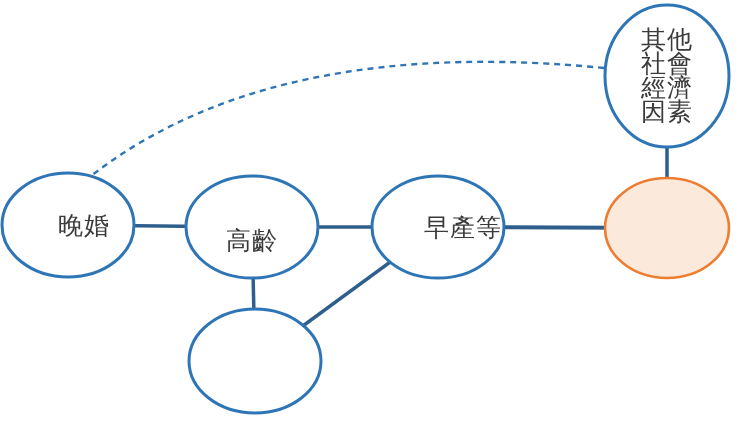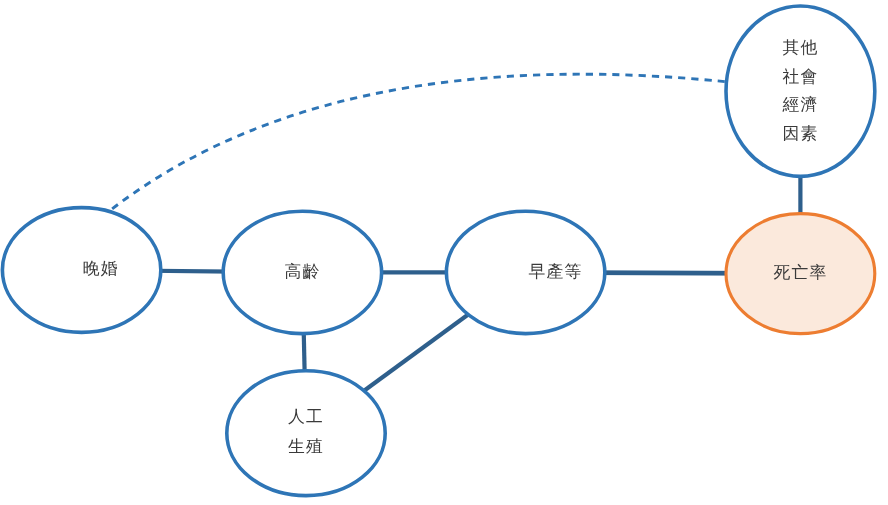--- a/index.html
+++ b/index.html
@@ -14,21 +14,21 @@
   .edge{stroke:#2E5F8C;stroke-width:4;fill:none;}
   .edge-thin{stroke:#2E5F8C;stroke-width:3.5;fill:none;}
   .edge-dashed{stroke:#2E75B6;stroke-width:2.4;fill:none;stroke-dasharray:6 5;}
   .node-blue{fill:#ffffff;stroke:#2E75B6;stroke-width:3;}
   .node-orange{fill:#FBE9DC;stroke:#ED7D31;stroke-width:2.6;}
   .node-label{
     position:absolute;
     transform:translate(-50%,-50%);
     text-align:left;
     color:#3a3a3a;
-    font-size:14px;
+    font-size:25px;
     line-height:25px;
     letter-spacing:1px;
     white-space:nowrap;
     user-select:none;
   }
   .node-label span{display:block;}
 </style>
 </head>
 <body>
 
@@ -56,30 +56,25 @@
     <span>其他</span>
     <span>社會</span>
     <span>經濟</span>
     <span>因素</span>
   </div>
 
   <div class="node-label" style="left:84px;top:225px;">
     <span>晚婚</span>
   </div>
 
-  <div class="node-label" style="left:252px;top:227px;">
+  <div class="node-label" style="left:252px;top:240px;">
     <span>高齡</span>
   </div>
 
   <div class="node-label" style="left:463px;top:227px;">
     <span>早產等</span>
   </div>
 
   <div class="node-label" style="left:667px;top:228px;">
-    <span>死亡率</span>
   </div>
 
-  <div class="node-label" style="left:255px;top:361px;">
-    <span>人工</span>
-    <span>生殖</span>
-  </div>
 
 </div>
 
 </body></html>

